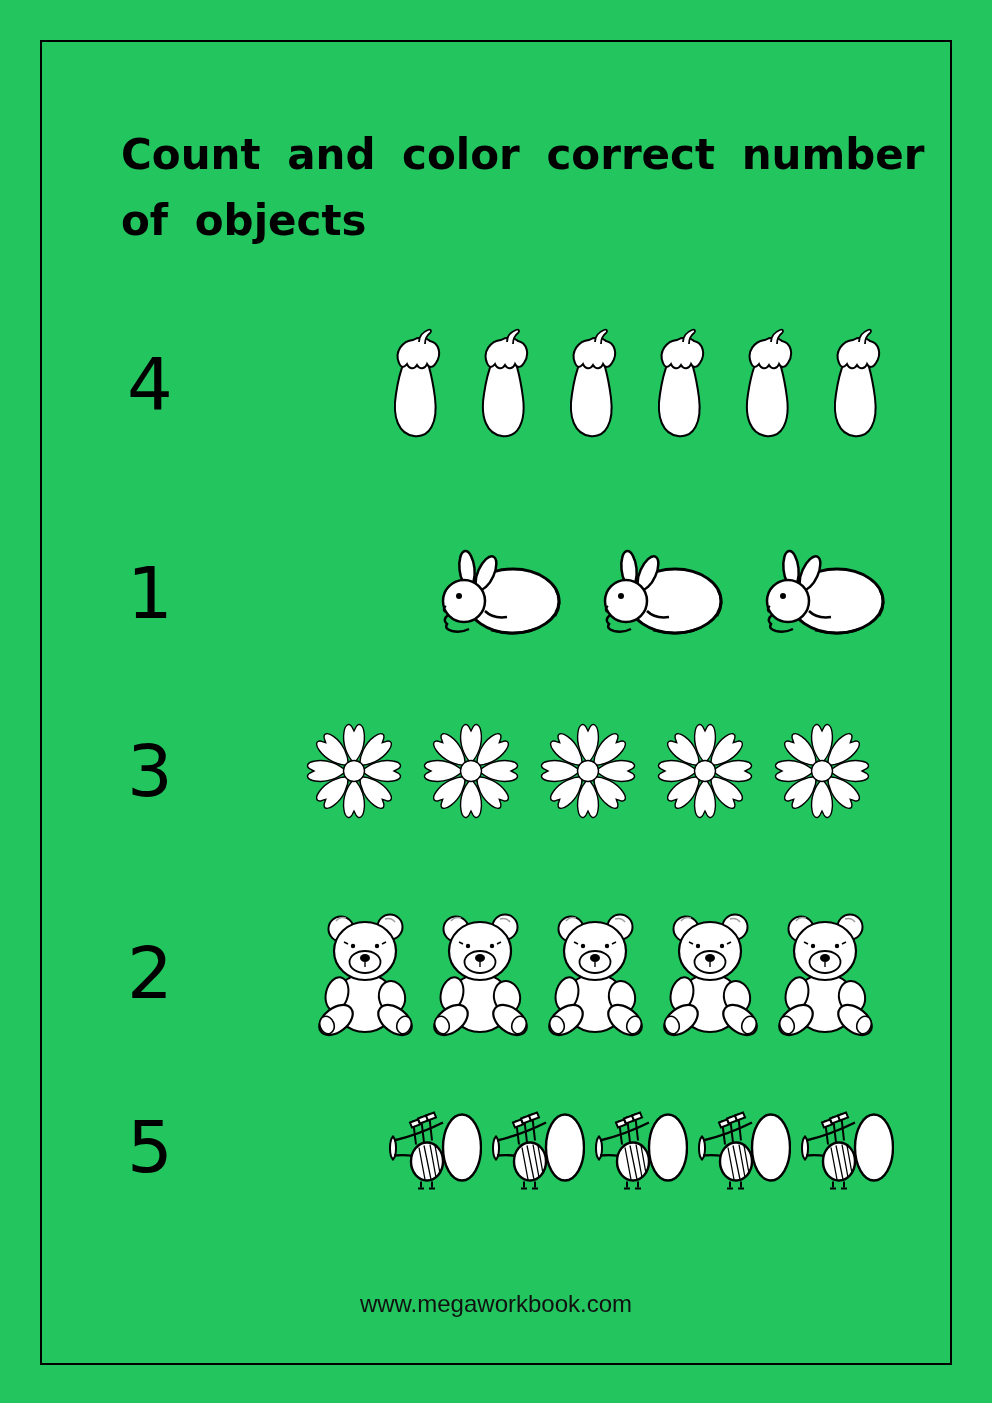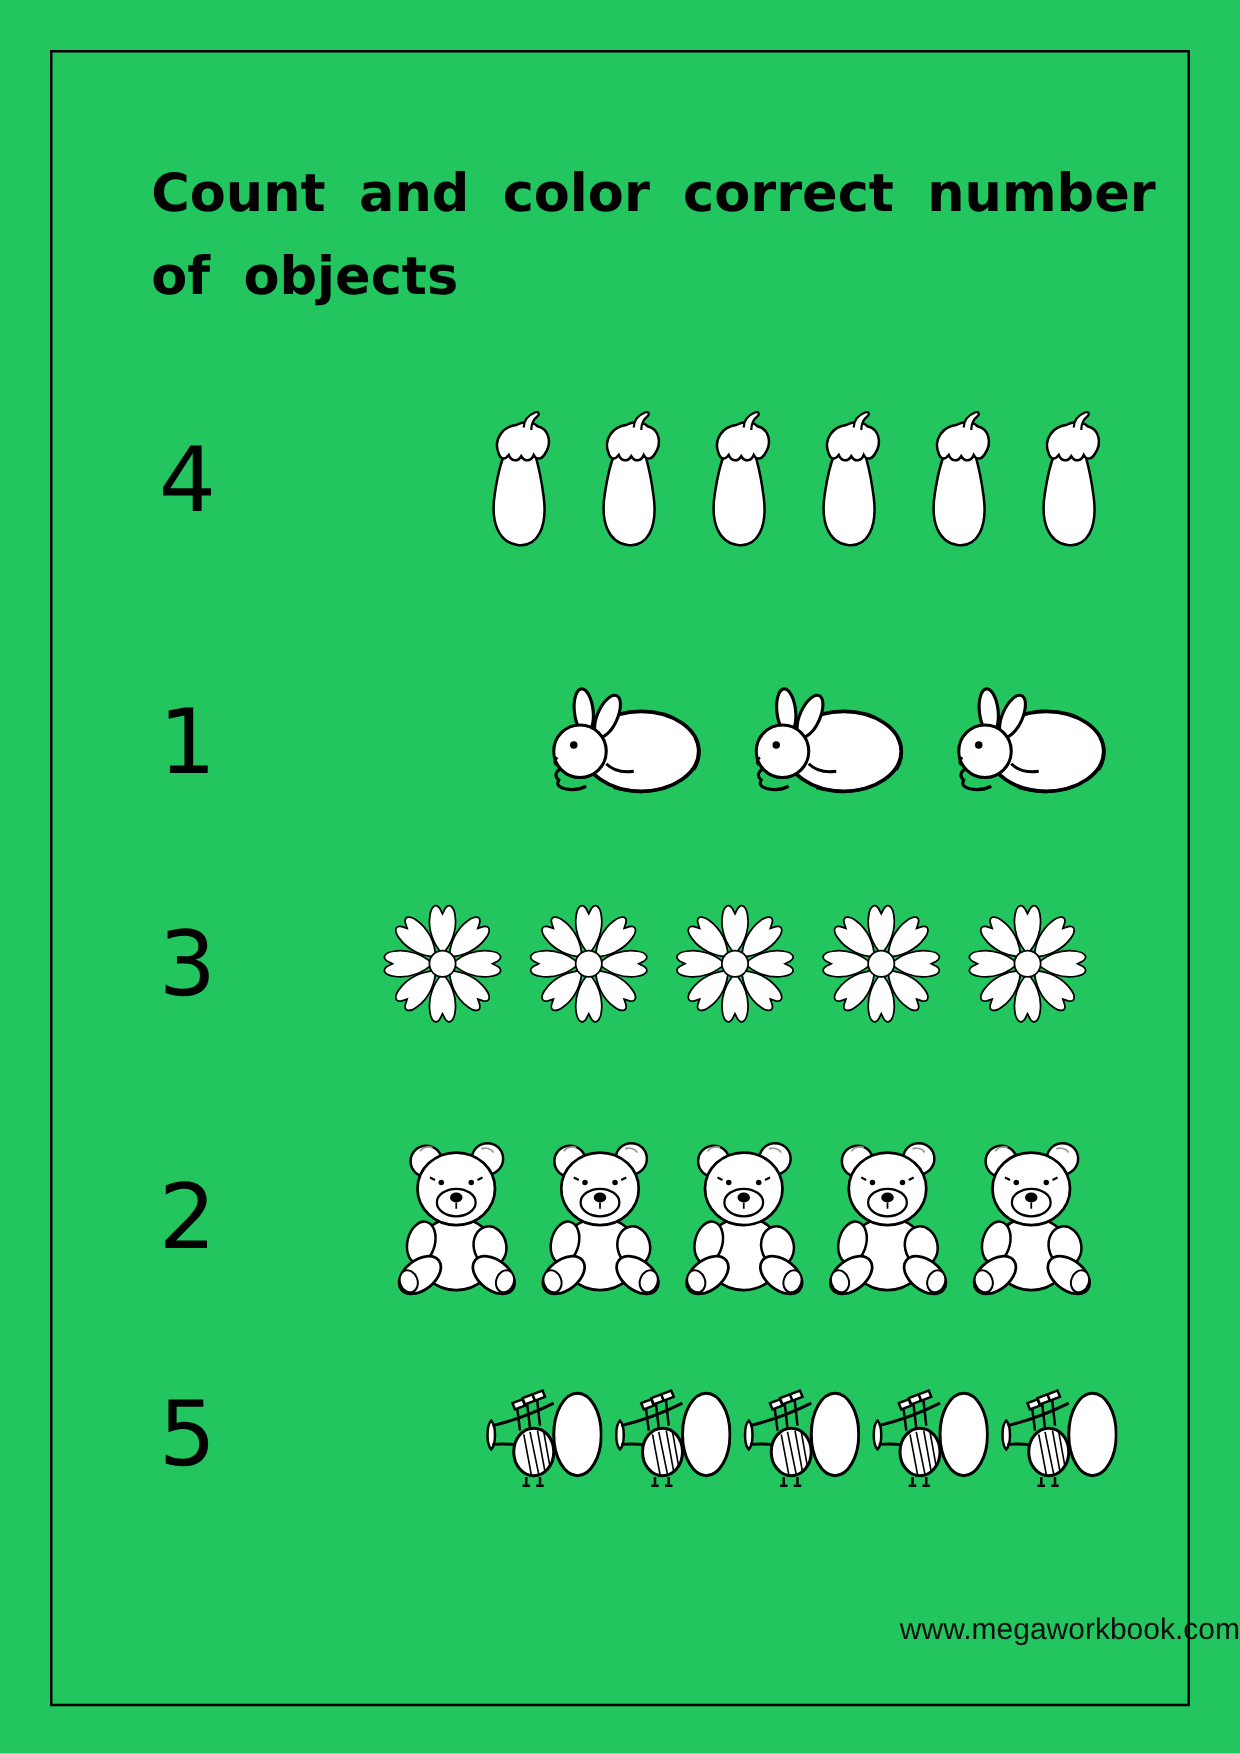--- a/index.html
+++ b/index.html
@@ -59,21 +59,21 @@
   .row-4 .icon { width: 97px;  height: 97px; }
   .row-0 { top: 384px; }
   .row-1 { top: 593px; }
   .row-2 { top: 771px; }
   .row-3 { top: 973px; }
   .row-4 { top: 1147px; }
   .footer {
     position: absolute;
     left: 0; top: 1290px;
     width: 100%;
-    text-align: right;
+    text-align: center;
     font-family: "Liberation Sans", sans-serif;
     font-size: 24px;
     color: #111;
   }
   .symdefs { position: absolute; width: 0; height: 0; overflow: hidden; }
 </style>
 </head>
 <body>
 
 <div class="page">

